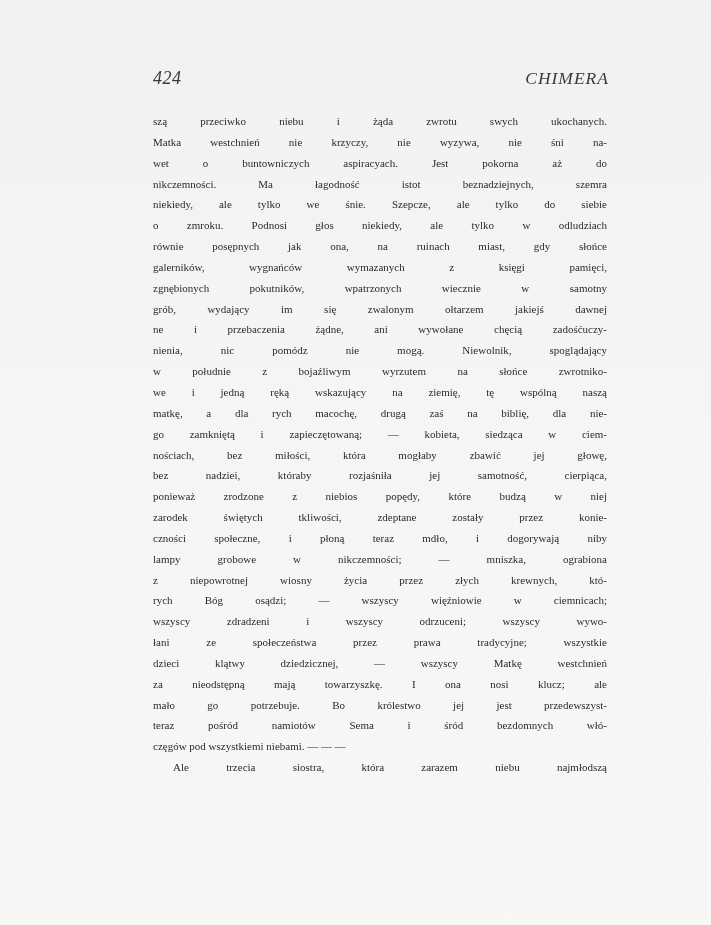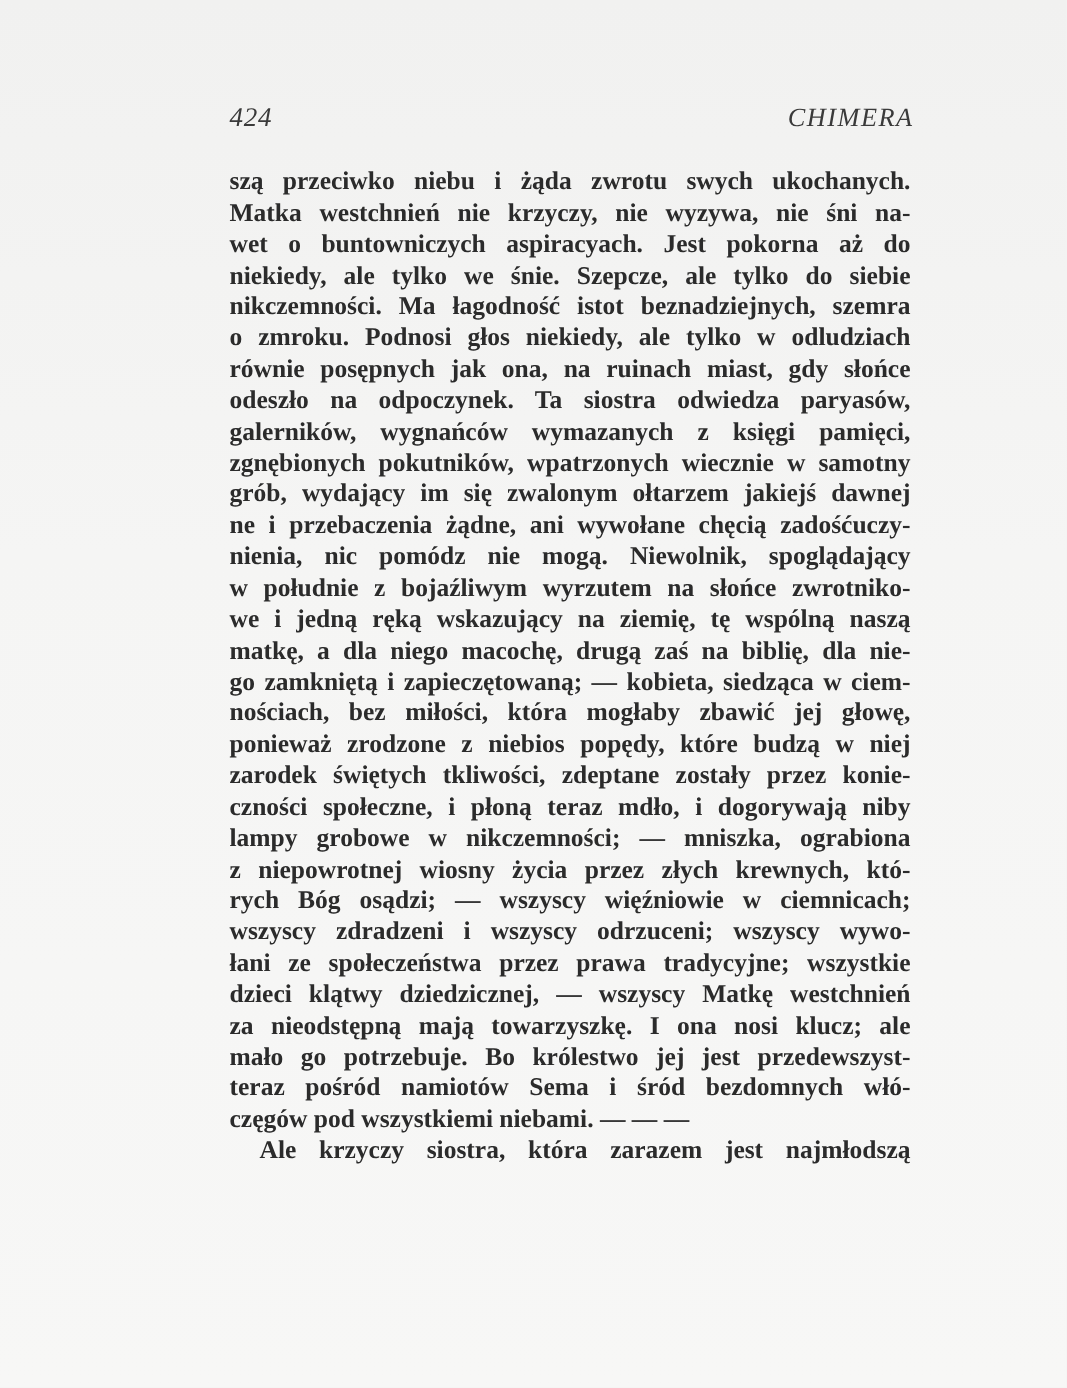--- a/index.html
+++ b/index.html
@@ -48,27 +48,26 @@
     }
     .body-text {
       position: absolute;
       top: 111px;
       left: 153px;
       width: 454px;
     }
     .line {
       height: 20.85px;
       line-height: 20.85px;
-      font-size: 17px;
+      font-size: 11px;
       white-space: nowrap;
       text-align: justify;
       text-align-last: justify;
       display: block;
       overflow: visible;
-      font-weight: bold;
     }
     .line.last {
       text-align-last: left;
     }
     .line.indent {
       padding-left: 20px;
     }
   </style>
 </head>
 <body>
@@ -76,43 +75,43 @@
 <div class="page">
   <div class="running-head">
     <span class="page-number">424</span>
     <span class="running-title">CHIMERA</span>
   </div>
 
   <div class="body-text">
     <span class="line">szą przeciwko niebu i żąda zwrotu swych ukochanych.</span>
     <span class="line">Matka westchnień nie krzyczy, nie wyzywa, nie śni na-</span>
     <span class="line">wet o buntowniczych aspiracyach. Jest pokorna aż do</span>
+    <span class="line">nikczemności. Ma łagodność istot beznadziejnych, szemra</span>
     <span class="line">niekiedy, ale tylko we śnie. Szepcze, ale tylko do siebie</span>
-    <span class="line">nikczemności. Ma łagodność istot beznadziejnych, szemra</span>
     <span class="line">o zmroku. Podnosi głos niekiedy, ale tylko w odludziach</span>
     <span class="line">równie posępnych jak ona, na ruinach miast, gdy słońce</span>
-    <span class="line">odeszło na odpoczynek. Ta siostra odwiedza paryasów,</span>
     <span class="line">galerników, wygnańców wymazanych z księgi pamięci,</span>
     <span class="line">zgnębionych pokutników, wpatrzonych wiecznie w samotny</span>
     <span class="line">grób, wydający im się zwalonym ołtarzem jakiejś dawnej</span>
     <span class="line">ne i przebaczenia żądne, ani wywołane chęcią zadośćuczy-</span>
     <span class="line">nienia, nic pomódz nie mogą. Niewolnik, spoglądający</span>
     <span class="line">w południe z bojaźliwym wyrzutem na słońce zwrotniko-</span>
     <span class="line">we i jedną ręką wskazujący na ziemię, tę wspólną naszą</span>
-    <span class="line">matkę, a dla niego macochę, drugą zaś na biblię, dla nie-</span>
+    <span class="line">matkę, a dla rych macochę, drugą zaś na biblię, dla nie-</span>
     <span class="line">go zamkniętą i zapieczętowaną; — kobieta, siedząca w ciem-</span>
     <span class="line">nościach, bez miłości, która mogłaby zbawić jej głowę,</span>
+    <span class="line">bez nadziei, któraby rozjaśniła jej samotność, cierpiąca,</span>
     <span class="line">ponieważ zrodzone z niebios popędy, które budzą w niej</span>
     <span class="line">zarodek świętych tkliwości, zdeptane zostały przez konie-</span>
     <span class="line">czności społeczne, i płoną teraz mdło, i dogorywają niby</span>
     <span class="line">lampy grobowe w nikczemności; — mniszka, ograbiona</span>
     <span class="line">z niepowrotnej wiosny życia przez złych krewnych, któ-</span>
     <span class="line">rych Bóg osądzi; — wszyscy więźniowie w ciemnicach;</span>
     <span class="line">wszyscy zdradzeni i wszyscy odrzuceni; wszyscy wywo-</span>
     <span class="line">łani ze społeczeństwa przez prawa tradycyjne; wszystkie</span>
     <span class="line">dzieci klątwy dziedzicznej, — wszyscy Matkę westchnień</span>
     <span class="line">za nieodstępną mają towarzyszkę. I ona nosi klucz; ale</span>
     <span class="line">mało go potrzebuje. Bo królestwo jej jest przedewszyst-</span>
     <span class="line">teraz pośród namiotów Sema i śród bezdomnych włó-</span>
     <span class="line last">częgów pod wszystkiemi niebami. — — —</span>
-    <span class="line indent">Ale krzyczy siostra, która zarazem jest najmłodszą</span>
+    <span class="line indent">Ale trzecia siostra, która zarazem niebu najmłodszą</span>
   </div>
 </div>
 
 </body></html>

